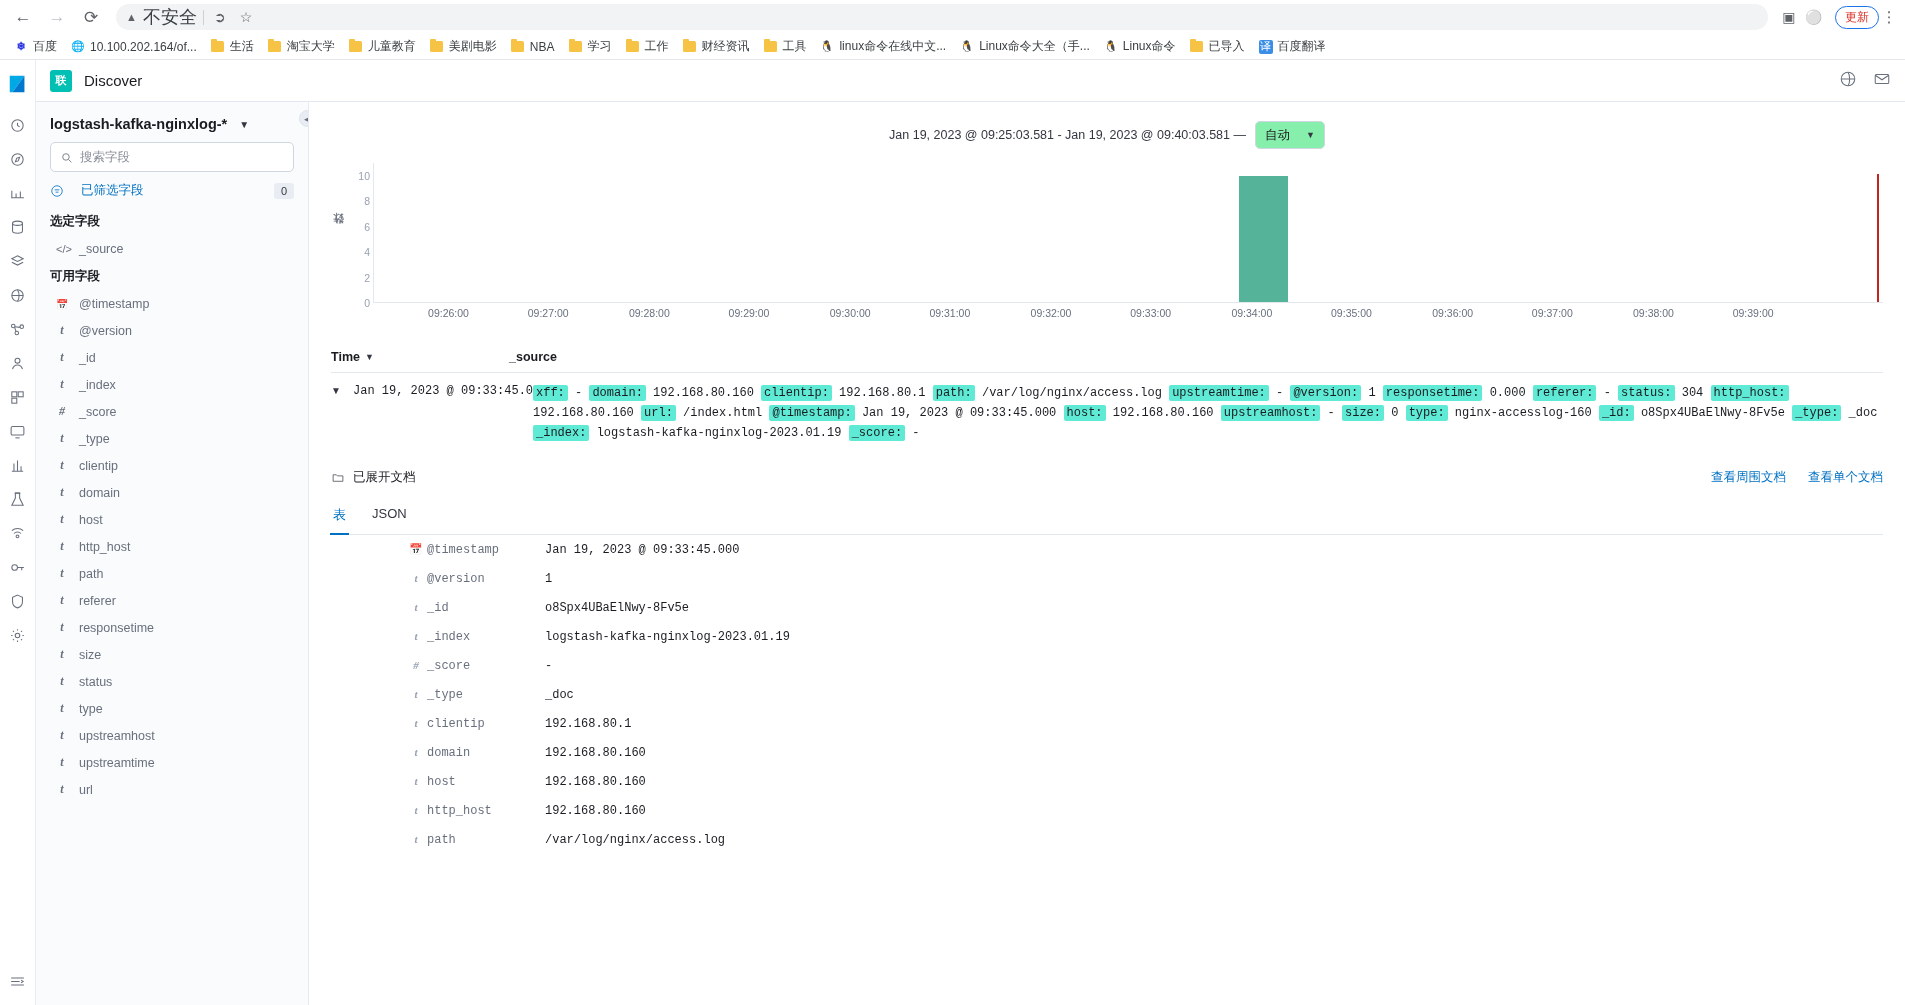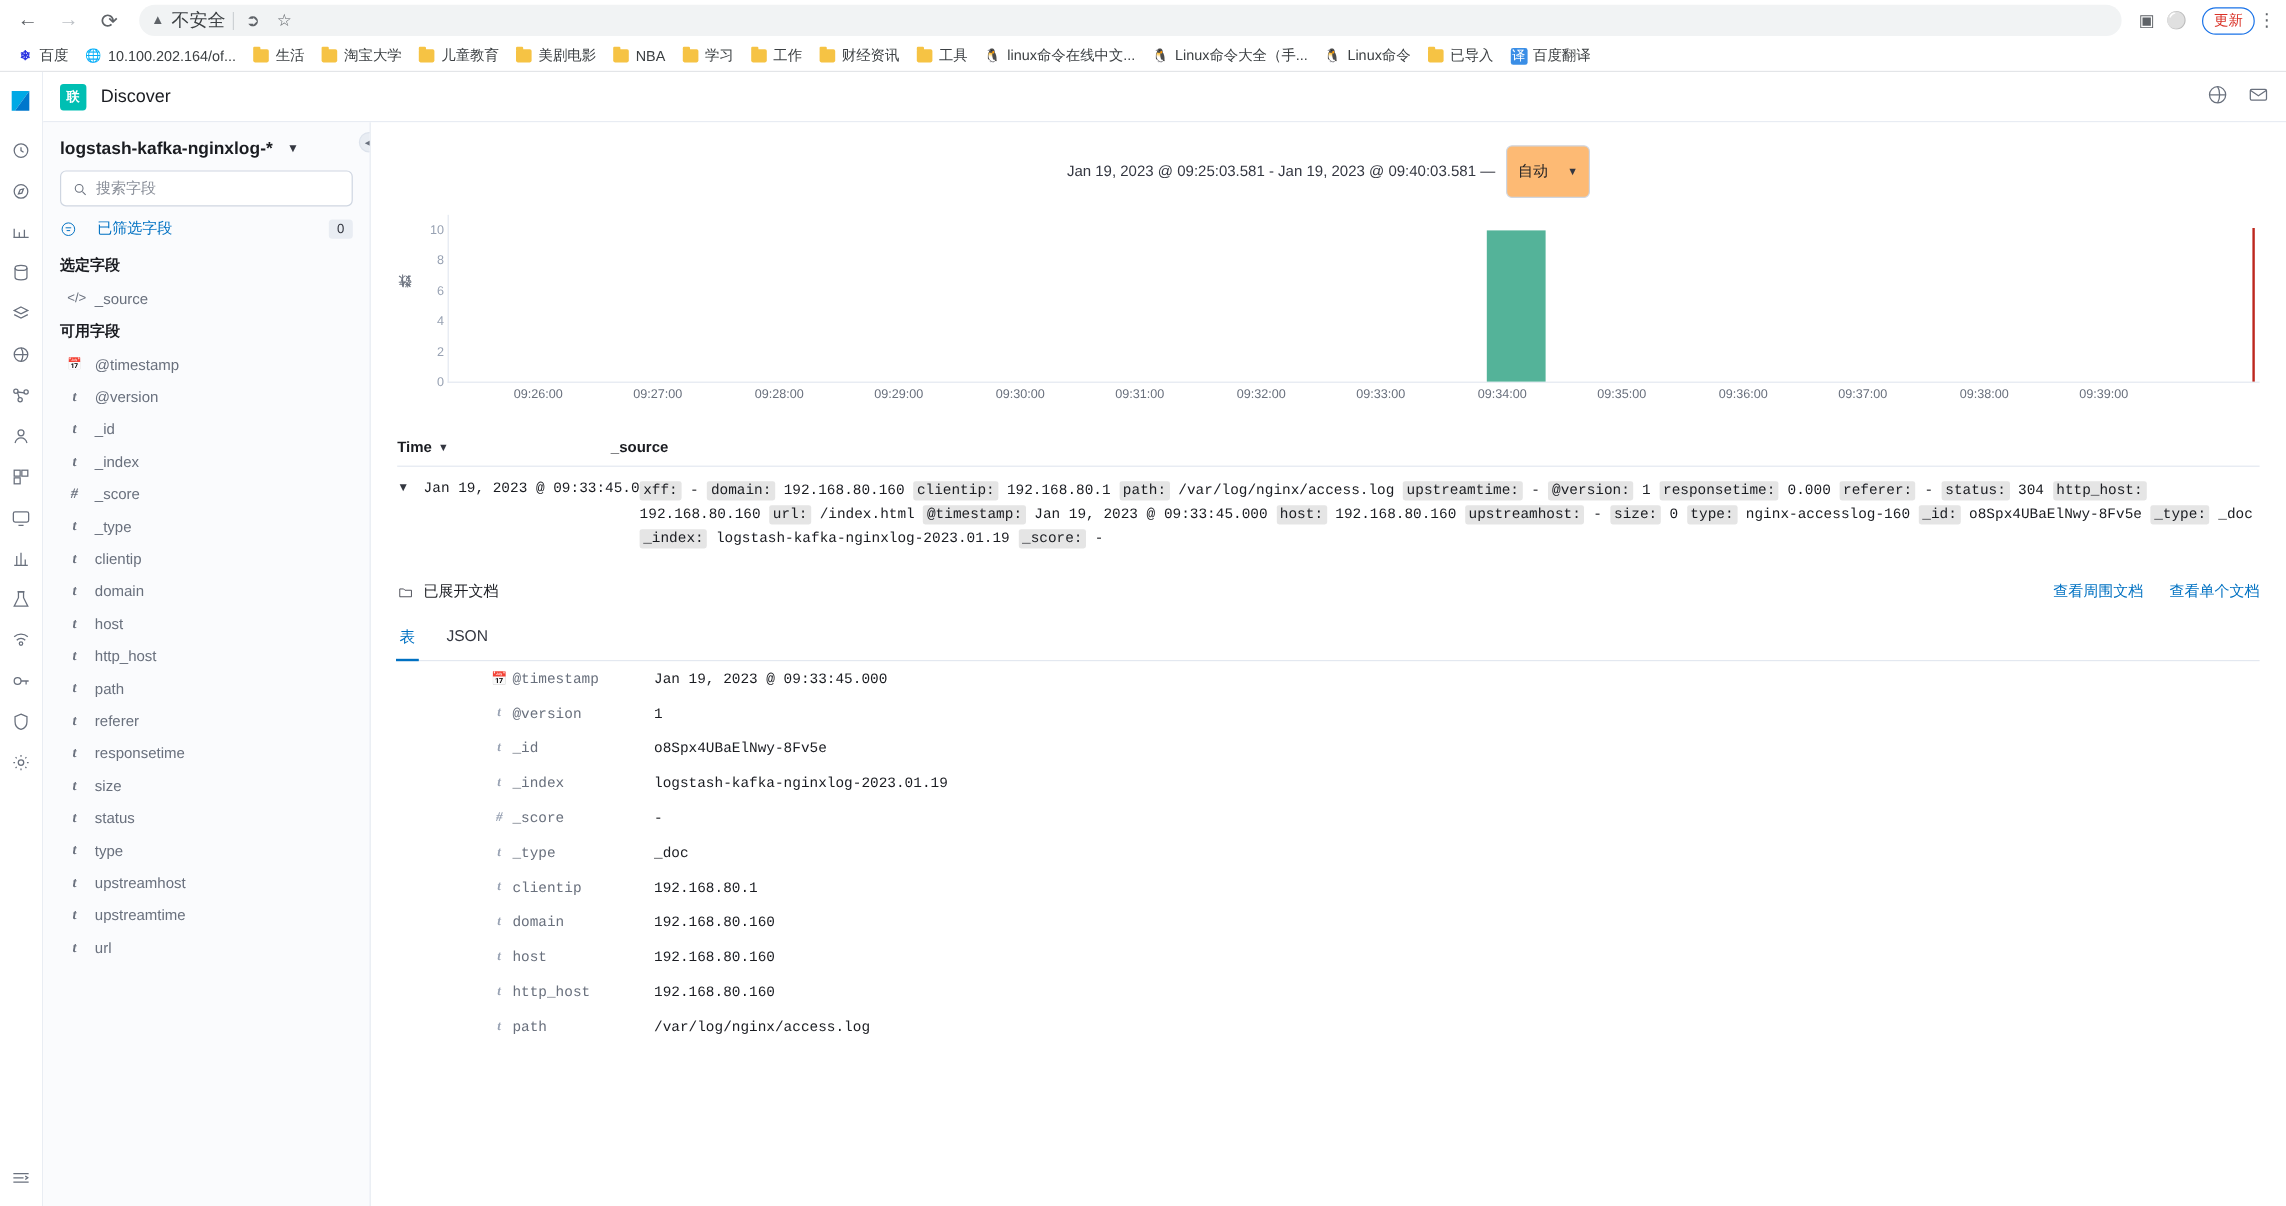--- a/index.html
+++ b/index.html
@@ -18,21 +18,21 @@
     width:30px; height:30px; display:flex; align-items:center; justify-content:center;
     color:#5f6368; font-size:17px; border-radius:50%; flex:0 0 auto;
   }
   .nav-btn.disabled { color:#bdc1c6; }
   .omnibox {
     flex:1; height:26px; background:#f1f3f4; border-radius:14px;
     display:flex; align-items:center; padding:0 10px; gap:6px; margin:0 6px;
     min-width:0;
   }
   .warn-ico { color:#5f6368; font-size:11px; display:flex; align-items:center; }
-  .not-secure { color:#3c4043; font-size:15px; white-space:nowrap; }
+  .not-secure { color:#3c4043; font-size:18px; white-space:nowrap; }
   .omni-sep { width:1px; height:15px; background:#cdd1d4; }
   .omni-url {
     flex:1; font-size:12.5px; color:#5f6368; white-space:nowrap;
     overflow:hidden; text-overflow:ellipsis; min-width:0; letter-spacing:-0.1px;
   }
   .omni-url b { color:#202124; font-weight:400; }
   .omni-ico { color:#5f6368; font-size:14px; display:flex; align-items:center; padding:0 4px;}
   .chrome-icons { display:flex; align-items:center; gap:2px; flex:0 0 auto; }
   .chip-update {
     border:1px solid #1a73e8; border-radius:12px; color:#d93025;
@@ -114,22 +114,22 @@
     border:1px solid #dde3ec;
   }
 
   
   .kb-content { flex:1; min-width:0; overflow:hidden; padding:10px 22px 0 22px; background:#fff;}
   .hits { text-align:center; font-size:14.5px; color:#1a1c21; margin-top:4px;}
   .hits b { font-weight:bold; }
   .trange { text-align:center; font-size:12.5px; color:#343741; margin-top:9px;
             display:flex; align-items:center; justify-content:center; gap:9px;}
   .interval-sel {
-    border:1px solid #cfd6e1; border-radius:5px; height:44px; padding:0 9px;
-    display:flex;align-items:center;gap:16px;font-size:12.5px;color:#1a1c21;background:#fdba74;text-align:center;
+    border:1px solid #cfd6e1; border-radius:5px; height:28px; padding:0 9px;
+    display:flex;align-items:center;gap:16px;font-size:12.5px;color:#1a1c21;background:#86efac;text-align:center;
   }
   .interval-sel .chev{font-size:9px;color:#343741;}
 
   
   .chart-wrap { display:flex; margin-top:14px; height:140px; }
   .y-label { writing-mode:vertical-rl; transform:rotate(180deg);
              font-size:11px;color:#69707d; display:flex;align-items:center;justify-content:center;
              width:16px; }
   .y-axis { width:26px; position:relative; }
   .y-axis span { position:absolute; right:3px; font-size:10.5px; color:#98a2b3; transform:translateY(-50%);}
@@ -146,21 +146,21 @@
   .doc-head .c2 { font-size:12.5px; font-weight:bold; color:#1a1c21; }
   .doc-head .caret{font-size:9px;color:#343741;}
   .doc-row { display:flex; padding:10px 0 6px 0; }
   .doc-row .expander { width:22px; color:#343741; font-size:10px; padding-top:2px; }
   .doc-row .ts {
     width:180px; font-family:"Liberation Mono", monospace; font-size:12px; color:#1a1c21;
     white-space:nowrap; padding-top:1px;
   }
   .src { flex:1; font-family:"Liberation Mono", monospace; font-size:12px; line-height:20px;
          color:#1a1c21; word-break:break-word; }
-  .src .k { background:#e5e5e5; border-radius:2px; padding:1px 3px; }
+  .src .k { background:#5eead4; border-radius:2px; padding:1px 3px; }
 
   
   .exp-box { margin-top:20px; }
   .exp-title { display:flex; align-items:center; gap:8px; font-size:12.5px; color:#1a1c21; }
   .exp-title svg { width:14px;height:13px;stroke:#343741;fill:none;stroke-width:1.3;}
   .exp-links { margin-left:auto; display:flex; gap:22px; }
   .exp-links a { color:#0071c2; font-size:12.5px; text-decoration:none;}
   .tabs { display:flex; gap:26px; margin-top:20px; border-bottom:1px solid #e3e8f0; padding-left:2px;}
   .tab { font-size:13px; color:#343741; padding-bottom:10px; position:relative;}
   .tab.active { color:#0071c2; }

